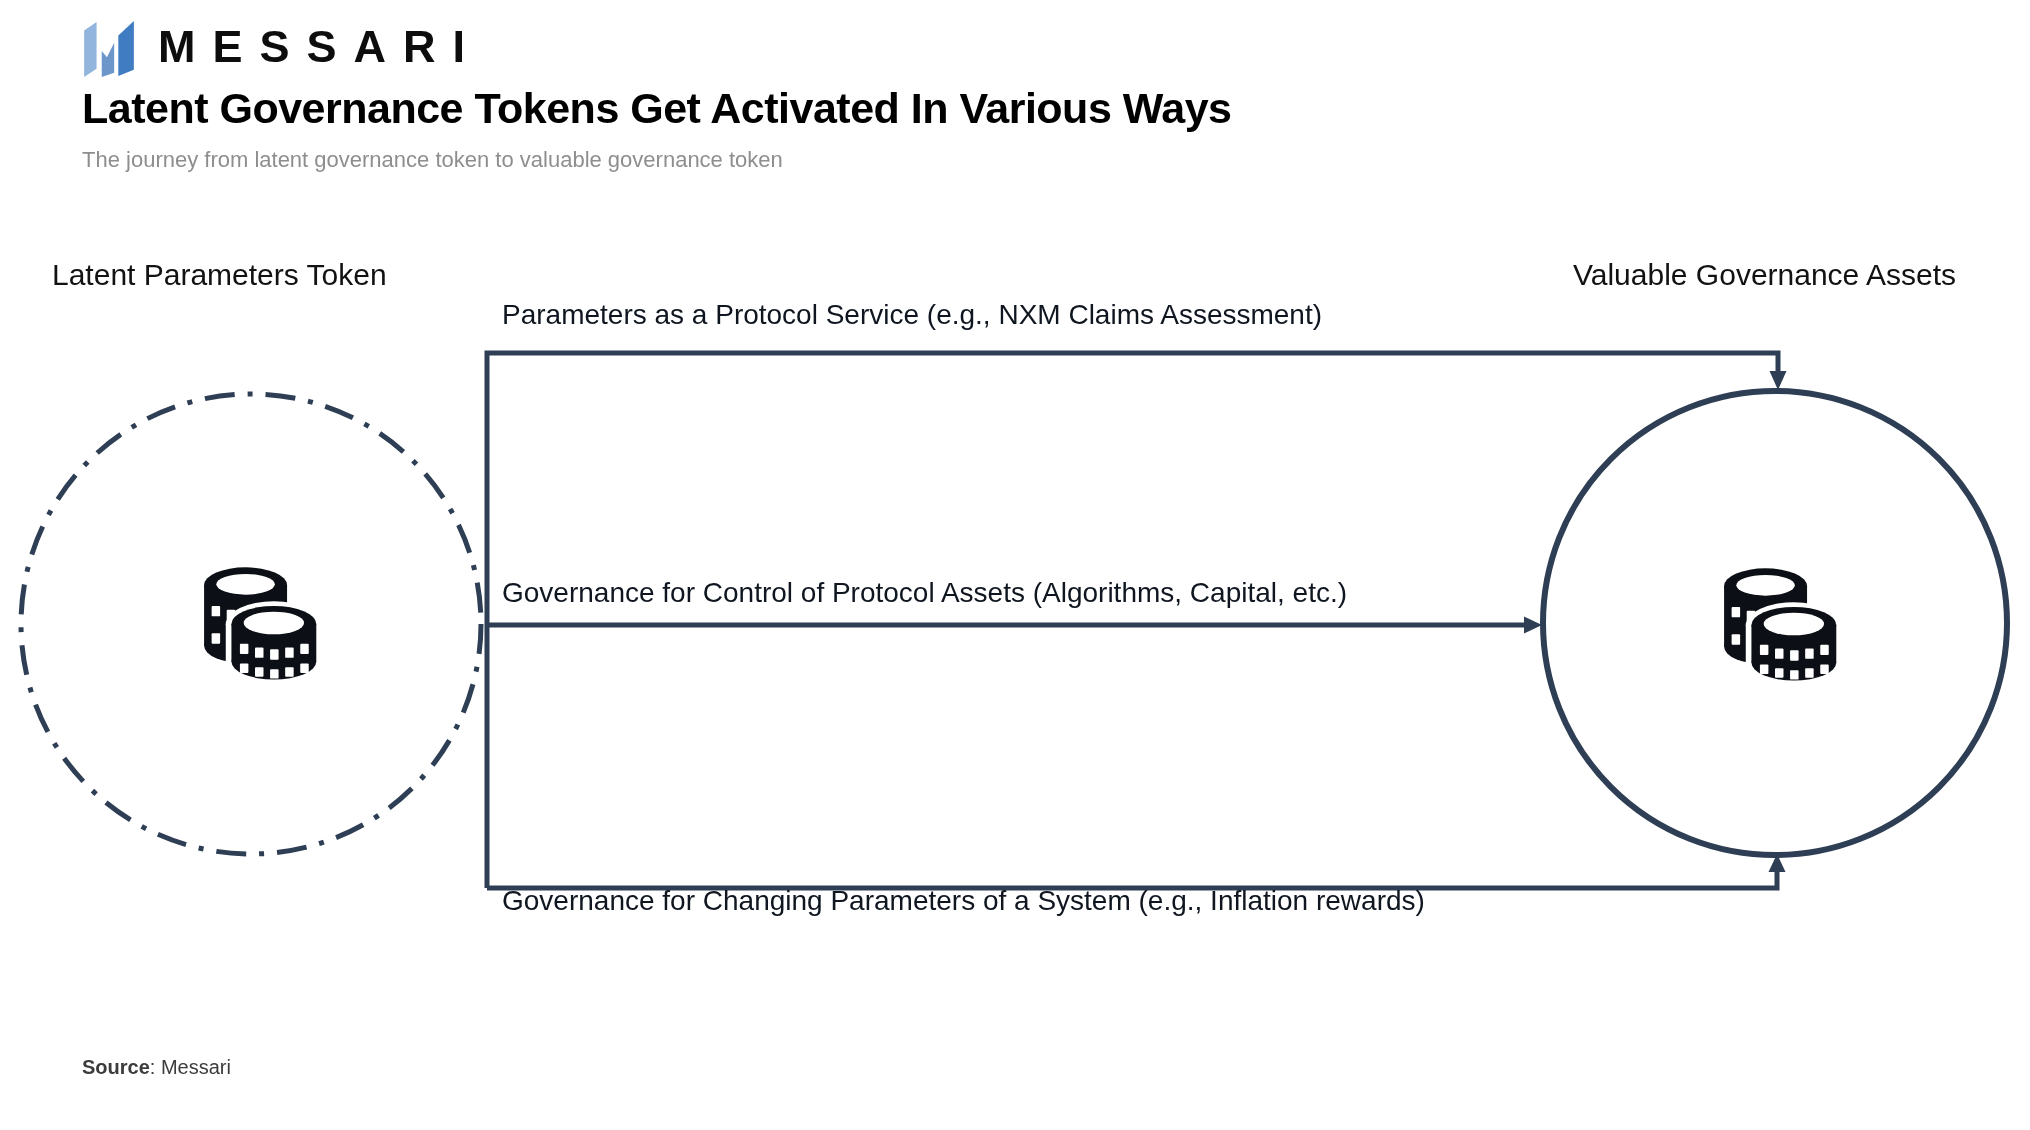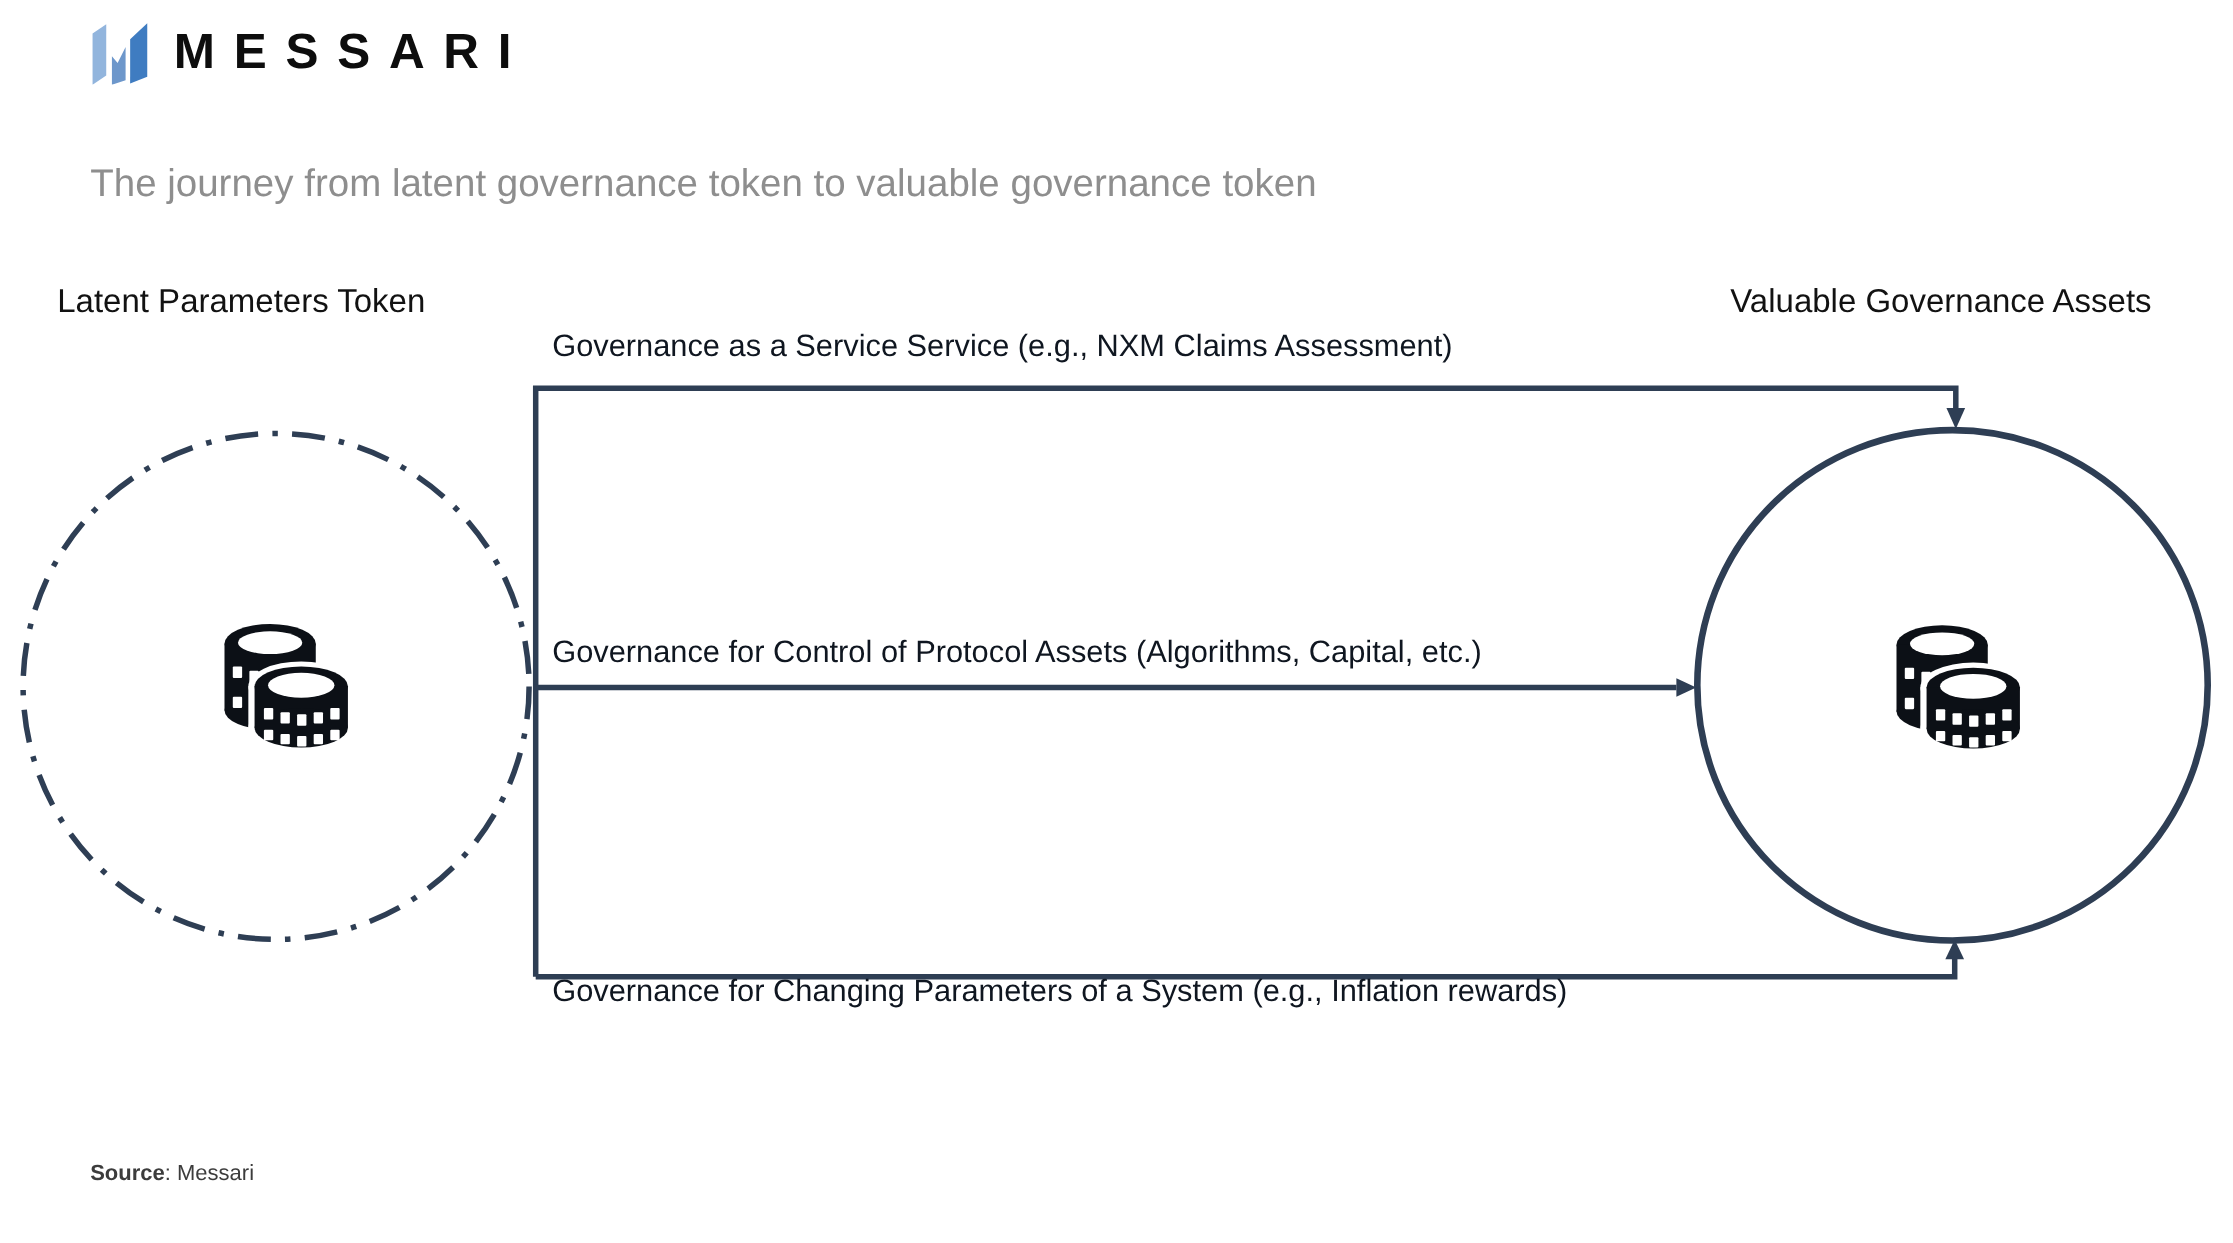--- a/index.html
+++ b/index.html
@@ -27,21 +27,21 @@
     font-size:45px;font-weight:900;letter-spacing:17px;color:#0d0d0d;
     white-space:nowrap;
   }
   .title{
     position:absolute;left:82px;top:84px;
     font-size:43px;font-weight:800;color:#000;letter-spacing:-0.5px;
     white-space:nowrap;
   }
   .subtitle{
     position:absolute;left:82px;top:147px;
-    font-size:35px;font-weight:400;color:#8e8e8e;white-space:nowrap;
+    font-size:22px;font-weight:400;color:#8e8e8e;white-space:nowrap;
   }
 
   
   .connectors{position:absolute;left:0;top:0;width:2030px;height:1130px;}
   .connectors .stroke{stroke:var(--line);fill:none;stroke-width:5;}
   .connectors .circle-solid{stroke:var(--line);fill:none;stroke-width:6;}
   .connectors .circle-dash{
     stroke:var(--line);fill:none;stroke-width:5;
     stroke-dasharray:30 13 5 13;
   }
@@ -79,20 +79,21 @@
 
 <div class="canvas">
 
   <svg class="logo-mark" viewBox="0 0 52 56" aria-hidden="true">
     <polygon class="rl" points="2,11 14,3 14,48 2,56"></polygon>
     <polygon class="rm" points="19,31 24,37 31,23 31,52 19,56"></polygon>
     <polygon class="rr" points="35,16 50,2 50,49 35,55"></polygon>
   </svg>
   <div class="wordmark">MESSARI</div>
 
+  <h1 class="title">Latent Governance Tokens Get Activated In Various Ways</h1>
   <p class="subtitle">The journey from latent governance token to valuable governance token</p>
 
   <svg class="connectors" viewBox="0 0 2030 1130">
 
     <circle class="circle-dash" cx="251" cy="624" r="230"></circle>
 
     <circle class="circle-solid" cx="1775" cy="623" r="232"></circle>
 
     <path class="stroke" d="M487 888 L487 353 L1778 353 L1778 372"></path>
     <polygon class="head" points="1778,390 1769.5,371 1786.5,371"></polygon>
@@ -100,21 +101,21 @@
     <path class="stroke" d="M487 625 H1524"></path>
     <polygon class="head" points="1542,625 1524,616.5 1524,633.5"></polygon>
 
     <path class="stroke" d="M487 888 H1777 V871"></path>
     <polygon class="head" points="1777,854 1768.5,872 1785.5,872"></polygon>
   </svg>
 
   <div class="node-label left">Latent Parameters Token</div>
   <div class="node-label right">Valuable Governance Assets</div>
 
-  <div class="path-label p1">Governance as a Service Service (e.g., NXM Claims Assessment)</div>
+  <div class="path-label p1">Parameters as a Protocol Service (e.g., NXM Claims Assessment)</div>
   <div class="path-label p2">Governance for Control of Protocol Assets (Algorithms, Capital, etc.)</div>
   <div class="path-label p3">Governance for Changing Parameters of a System (e.g., Inflation rewards)</div>
 
   <svg class="coins left" viewBox="0 0 144 140" aria-hidden="true">
 
     <ellipse class="dark" cx="62" cy="31" rx="44" ry="19"></ellipse>
     <rect class="dark" x="18" y="31" width="88" height="64"></rect>
     <ellipse class="dark" cx="62" cy="95" rx="44" ry="19"></ellipse>
     <ellipse class="lite" cx="62" cy="30" rx="31" ry="11"></ellipse>
 

